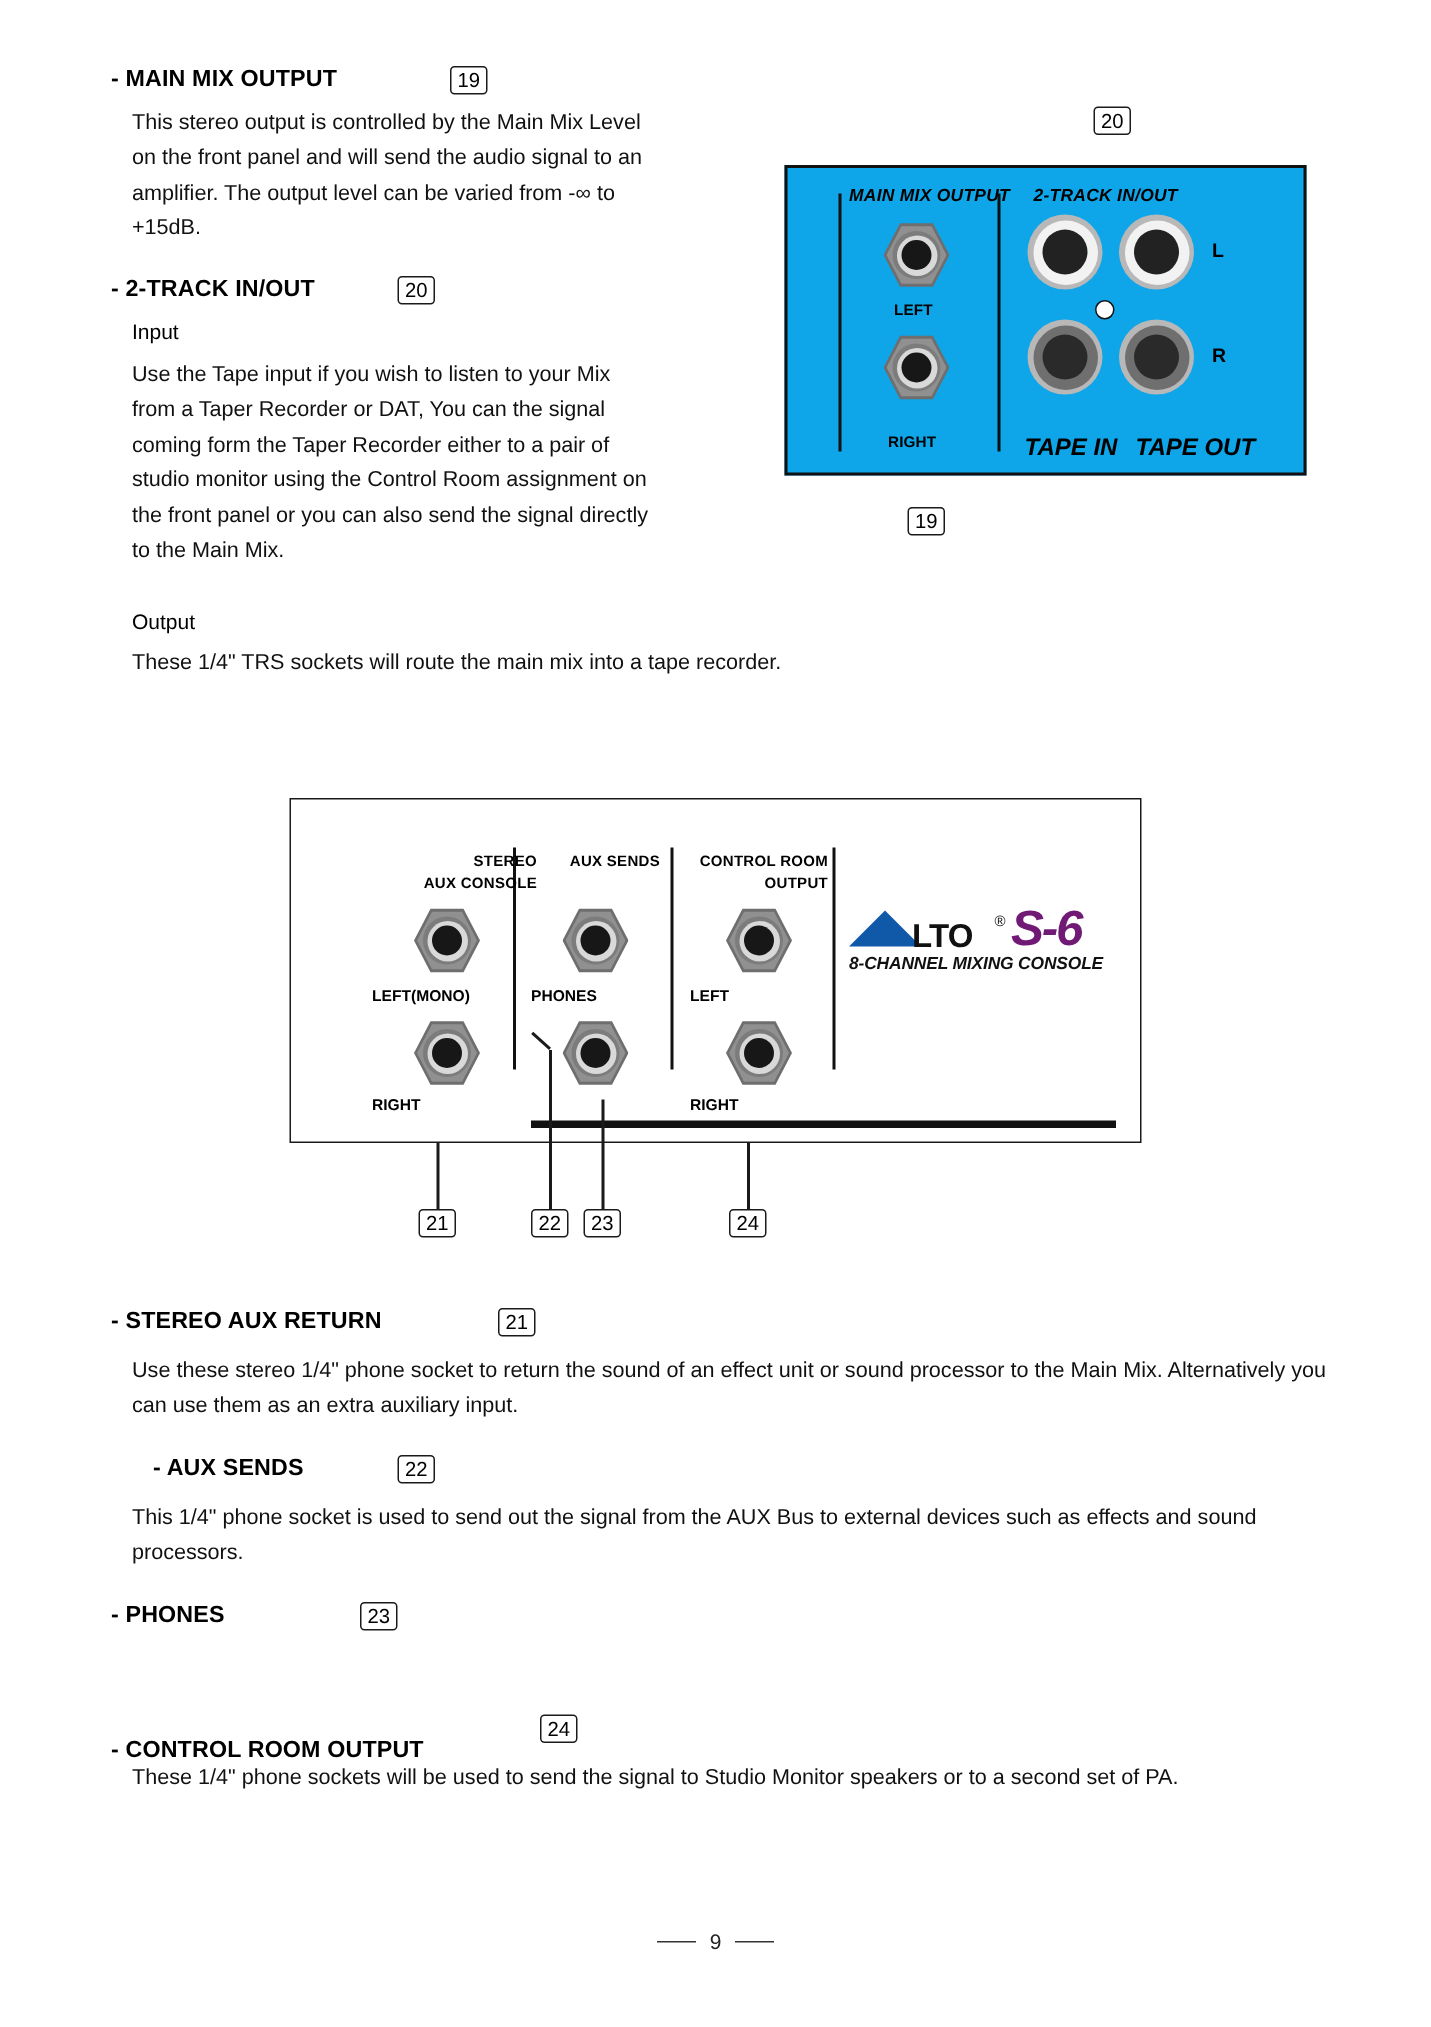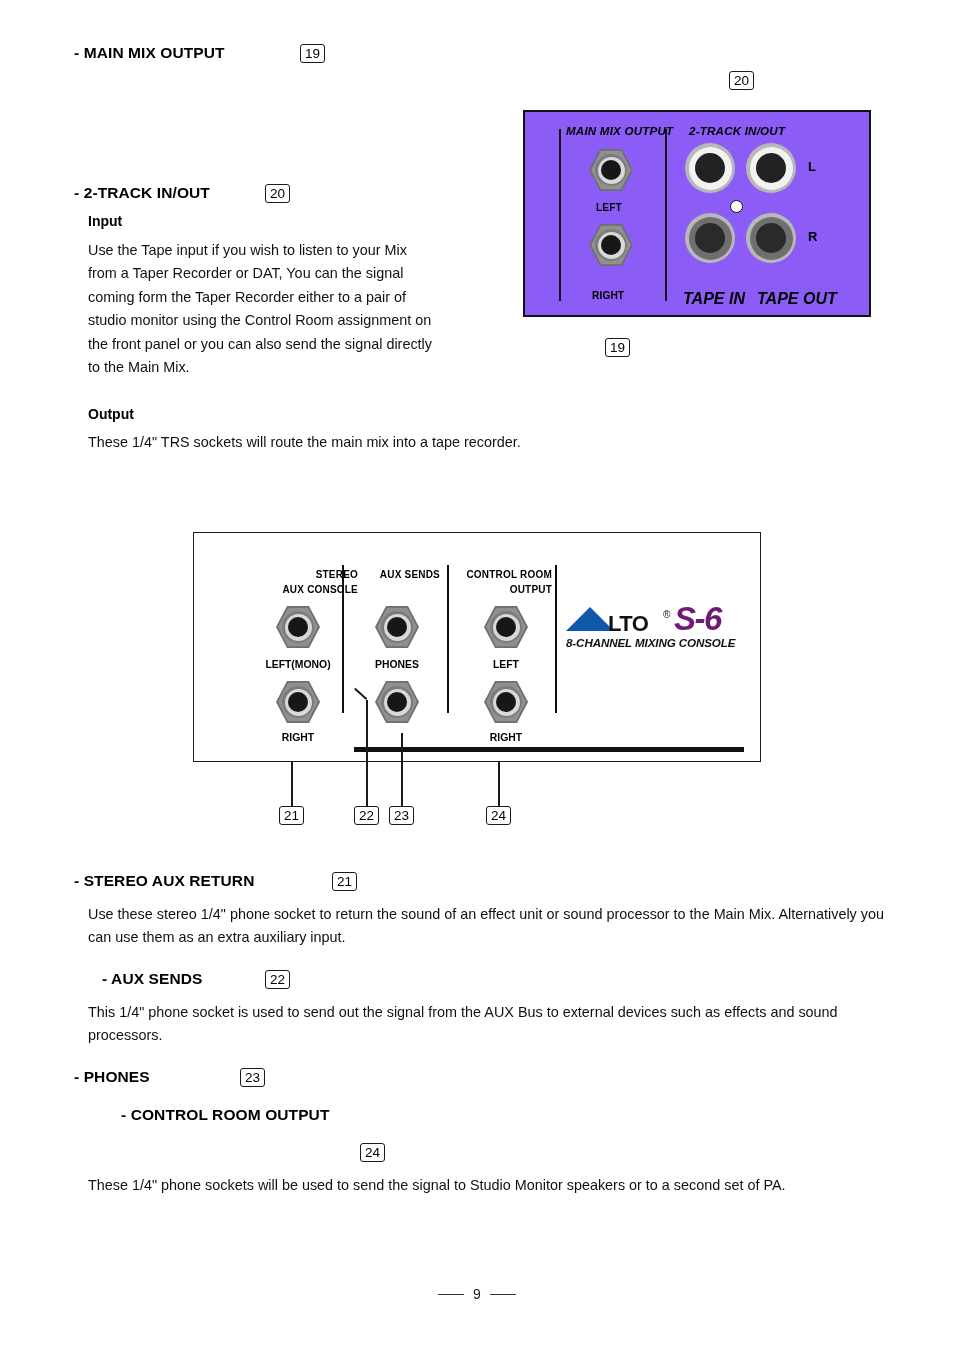--- a/index.html
+++ b/index.html
@@ -23,21 +23,21 @@
   
   .sec-head {
     position: absolute;
     font-weight: bold;
     font-size: 15.5px;
     letter-spacing: 0.1px;
     white-space: nowrap;
   }
   .sub-head {
     position: absolute;
-    font-weight: bold;
+    font-weight: normal;
     font-size: 14px;
     white-space: nowrap;
   }
   .body-text {
     position: absolute;
     font-size: 14.4px;
     line-height: 23.4px;
     color: #111;
   }
   .body-narrow { width: 350px; }
@@ -61,21 +61,21 @@
   }
 
   
   #panel-top {
     position: absolute;
     left: 523px;
     top: 110px;
     width: 348px;
     height: 207px;
     border: 2.6px solid #111;
-    background: #8b5cf6;
+    background: #0ea5e9;
     box-sizing: border-box;
   }
   .panel-label {
     position: absolute;
     font-style: italic;
     font-weight: bold;
     font-size: 11.6px;
     white-space: nowrap;
     letter-spacing: 0.2px;
   }
@@ -202,21 +202,21 @@
     font-size: 10px;
     text-align: right;
     white-space: nowrap;
     letter-spacing: 0.2px;
   }
   .cjack-label {
     position: absolute;
     font-weight: bold;
     font-size: 10.4px;
     white-space: nowrap;
-    text-align: center;
+    text-align: left;
   }
   #black-bar {
     position: absolute;
     left: 160px;
     top: 214px;
     width: 390px;
     height: 4.6px;
     background: #111;
   }
 
@@ -307,20 +307,21 @@
   }
   #page-no { vertical-align: middle; }
 </style>
 </head>
 <body>
 
 <div id="page">
 
   <div class="sec-head" style="left:74px; top:44px;">- MAIN MIX OUTPUT</div>
   <div class="callout" style="left:300px; top:44px;">19</div>
+  <div class="body-text body-narrow" style="left:88px; top:71px;">This stereo output is controlled by the Main Mix Level on the front panel and will send the audio signal to an amplifier. The output level can be varied from -∞ to +15dB.</div>
 
   <div class="sec-head" style="left:74px; top:184px;">- 2-TRACK IN/OUT</div>
   <div class="callout" style="left:265px; top:184px;">20</div>
 
   <div class="sub-head" style="left:88px; top:213px;">Input</div>
   <div class="body-text body-narrow" style="left:88px; top:239px;">Use the Tape input if you wish to listen to your Mix from a Taper Recorder or DAT, You can the signal coming form the Taper Recorder either to a pair of studio monitor using the Control Room assignment on the front panel or you can also send the signal directly to the Main Mix.</div>
 
   <div class="sub-head" style="left:88px; top:406px;">Output</div>
   <div class="body-text" style="left:88px; top:431px; width:700px;">These 1/4" TRS sockets will route the main mix into a tape recorder.</div>
 
@@ -477,21 +478,21 @@
   <div class="callout" style="left:332px; top:872px;">21</div>
   <div class="body-text body-wide" style="left:88px; top:903px;">Use these stereo 1/4" phone socket to return the sound of an effect unit or sound processor to the Main Mix. Alternatively you can use them as an extra auxiliary input.</div>
 
   <div class="sec-head" style="left:74px; top:970px;margin-left:28px;">- AUX SENDS</div>
   <div class="callout" style="left:265px; top:970px;">22</div>
   <div class="body-text body-wide" style="left:88px; top:1001px;">This 1/4" phone socket is used to send out the signal from the AUX Bus to external devices such as effects and sound processors.</div>
 
   <div class="sec-head" style="left:74px; top:1068px;">- PHONES</div>
   <div class="callout" style="left:240px; top:1068px;">23</div>
 
-  <div class="sec-head" style="left:74px; top:1106px;margin-left:47px;">- CONTROL ROOM OUTPUT</div>
+  <div class="sec-head" style="left:74px; top:1158px;">- CONTROL ROOM OUTPUT</div>
   <div class="callout" style="left:360px; top:1143px;">24</div>
   <div class="body-text body-wide" style="left:88px; top:1174px;">These 1/4" phone sockets will be used to send the signal to Studio Monitor speakers or to a second set of PA.</div>
 
   <div id="footer">
     <span class="foot-dash"></span><span id="page-no">9</span><span class="foot-dash"></span>
   </div>
 
 </div>
 
 </body></html>

